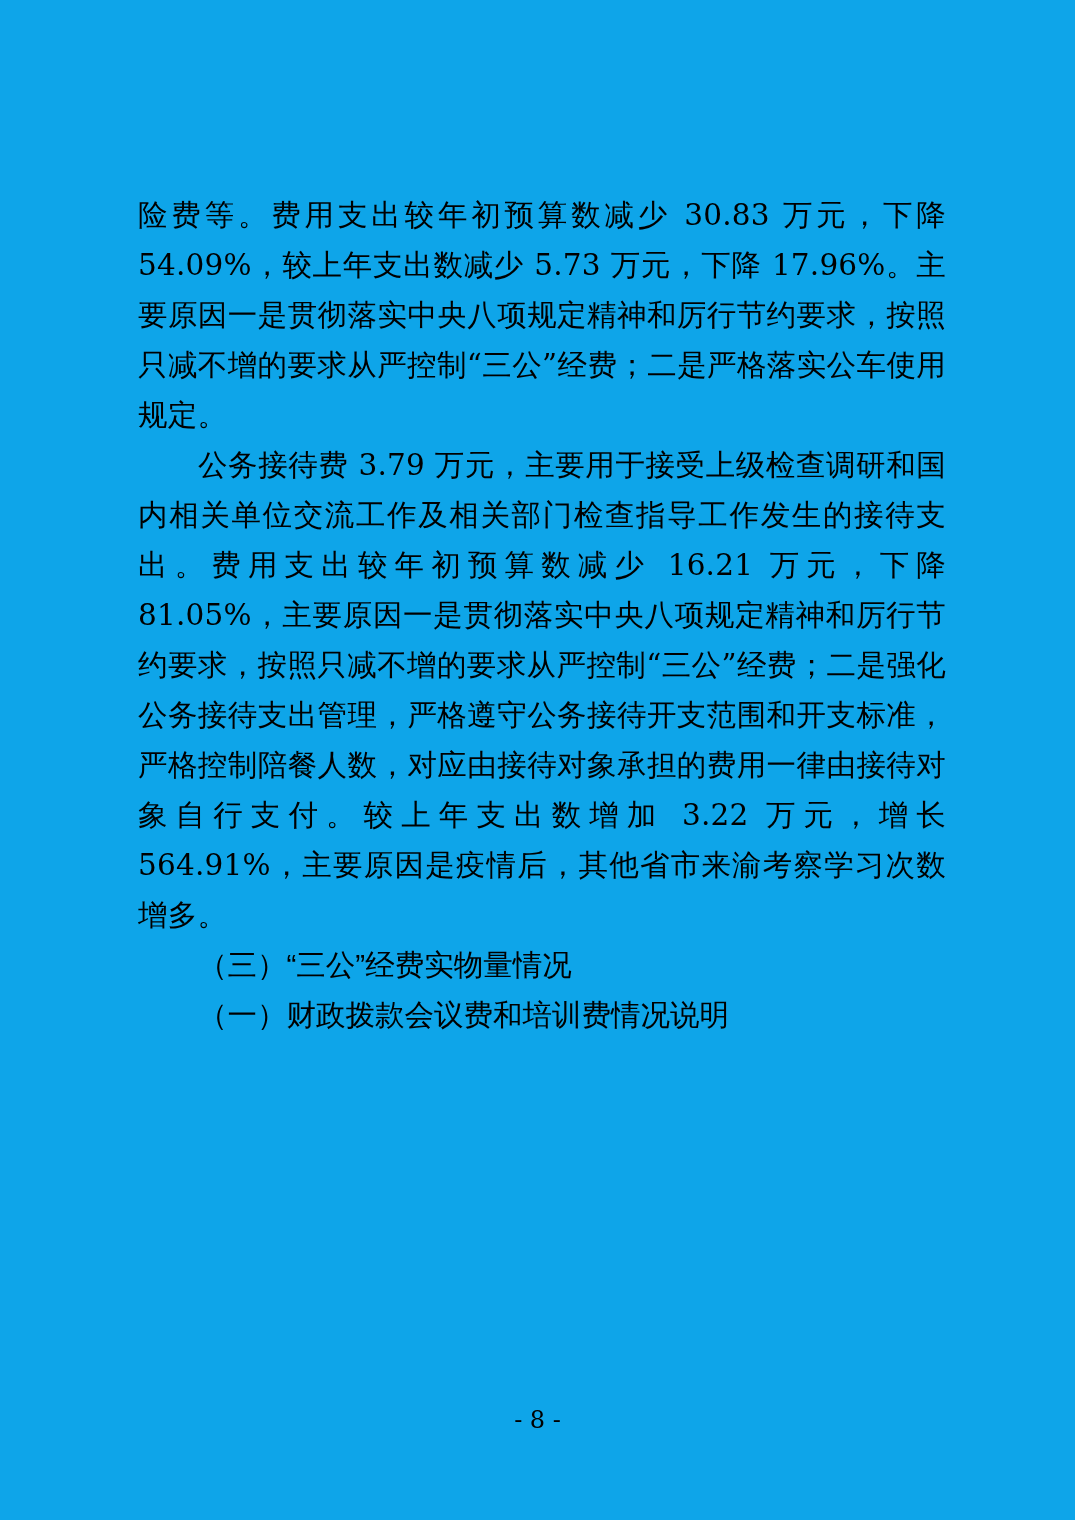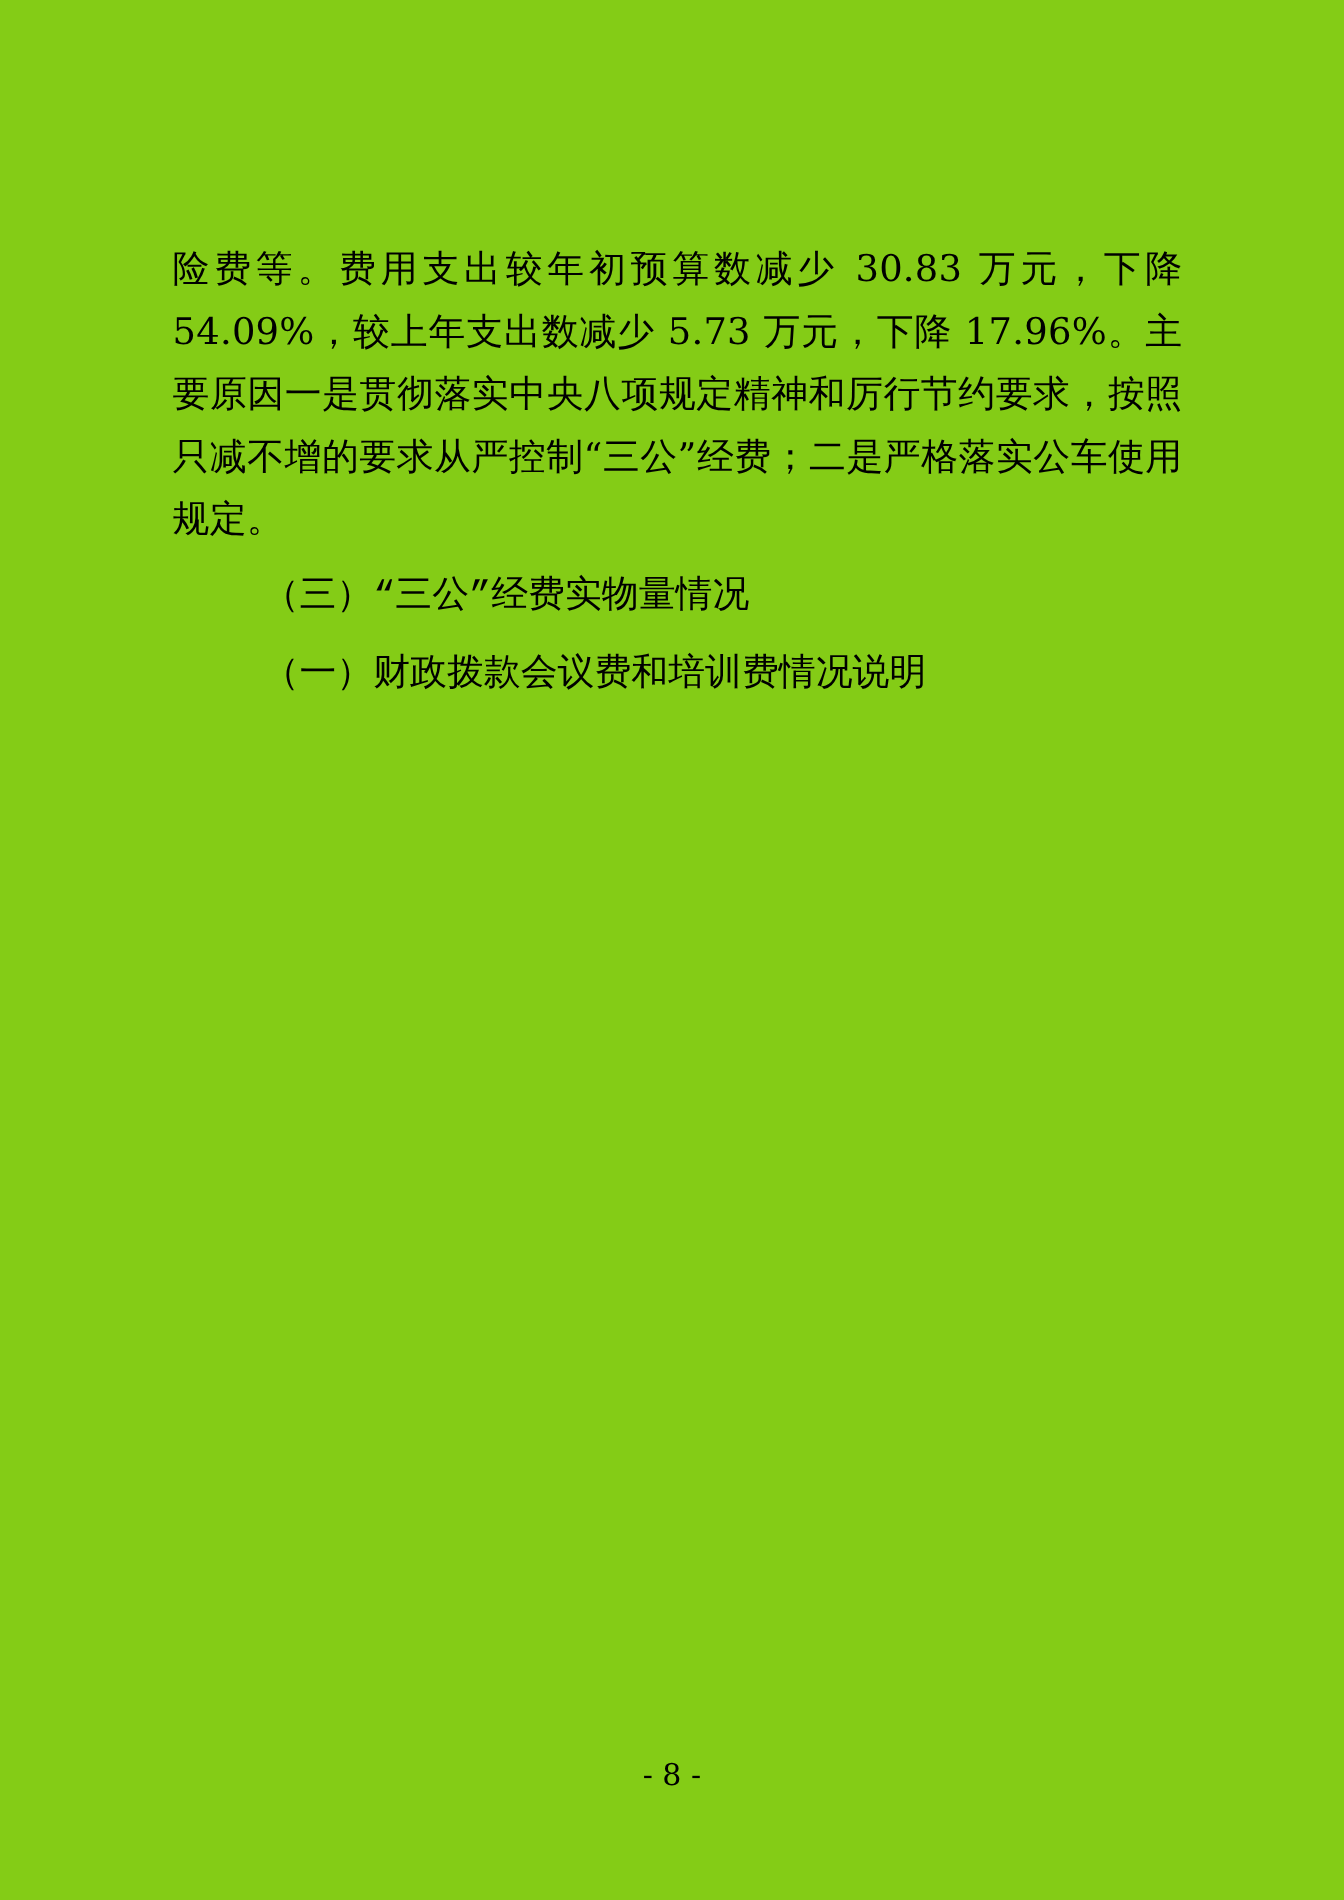--- a/index.html
+++ b/index.html
@@ -4,21 +4,21 @@
 <style>
   html, body {
     margin: 0;
     padding: 0;
     background: #ffffff;
   }
   .page {
     position: relative;
     width: 1075px;
     height: 1520px;
-    background: #84cc16;
+    background: #0ea5e9;
     box-sizing: border-box;
     overflow: hidden;
   }
   .content {
     position: absolute;
     left: 138px;
     top: 190px;
     width: 808px;
   }
   .para {
@@ -37,46 +37,47 @@
   .heading {
     font-family: "DejaVu Serif", "Liberation Serif", serif;
     font-weight: bold;
     font-size: 29.5px;
     line-height: 50px;
     color: #000000;
     text-indent: 60px;
     margin: 0;
   }
   .subheading {
-    font-family: Liberation Mono, monospace;
+    font-family: Liberation Sans, sans-serif;
     font-size: 29.5px;
     line-height: 50px;
     color: #000000;
     text-indent: 60px;
-    margin: 12px;
+    margin: 0;
   }
   .footer {
     position: absolute;
     left: 0;
     right: 0;
     top: 1406px;
     text-align: center;
     font-family: "DejaVu Serif", "Liberation Serif", serif;
     font-size: 24px;
     color: #000000;
   }
 </style>
 </head>
 <body>
 
 <div class="page">
   <div class="content">
 
     <p class="para">险费等。费用支出较年初预算数减少 30.83 万元，下降 54.09%，较上年支出数减少 5.73 万元，下降 17.96%。主要原因一是贯彻落实中央八项规定精神和厉行节约要求，按照只减不增的要求从严控制“三公”经费；二是严格落实公车使用规定。</p>
 
+    <p class="para indent">公务接待费 3.79 万元，主要用于接受上级检查调研和国内相关单位交流工作及相关部门检查指导工作发生的接待支出。费用支出较年初预算数减少 16.21 万元，下降 81.05%，主要原因一是贯彻落实中央八项规定精神和厉行节约要求，按照只减不增的要求从严控制“三公”经费；二是强化公务接待支出管理，严格遵守公务接待开支范围和开支标准，严格控制陪餐人数，对应由接待对象承担的费用一律由接待对象自行支付。较上年支出数增加 3.22 万元，增长 564.91%，主要原因是疫情后，其他省市来渝考察学习次数增多。</p>
 
     <p class="subheading">（三）“三公”经费实物量情况</p>
 
 
 
     <p class="subheading">（一）财政拨款会议费和培训费情况说明</p>
 
 
   </div>
 

